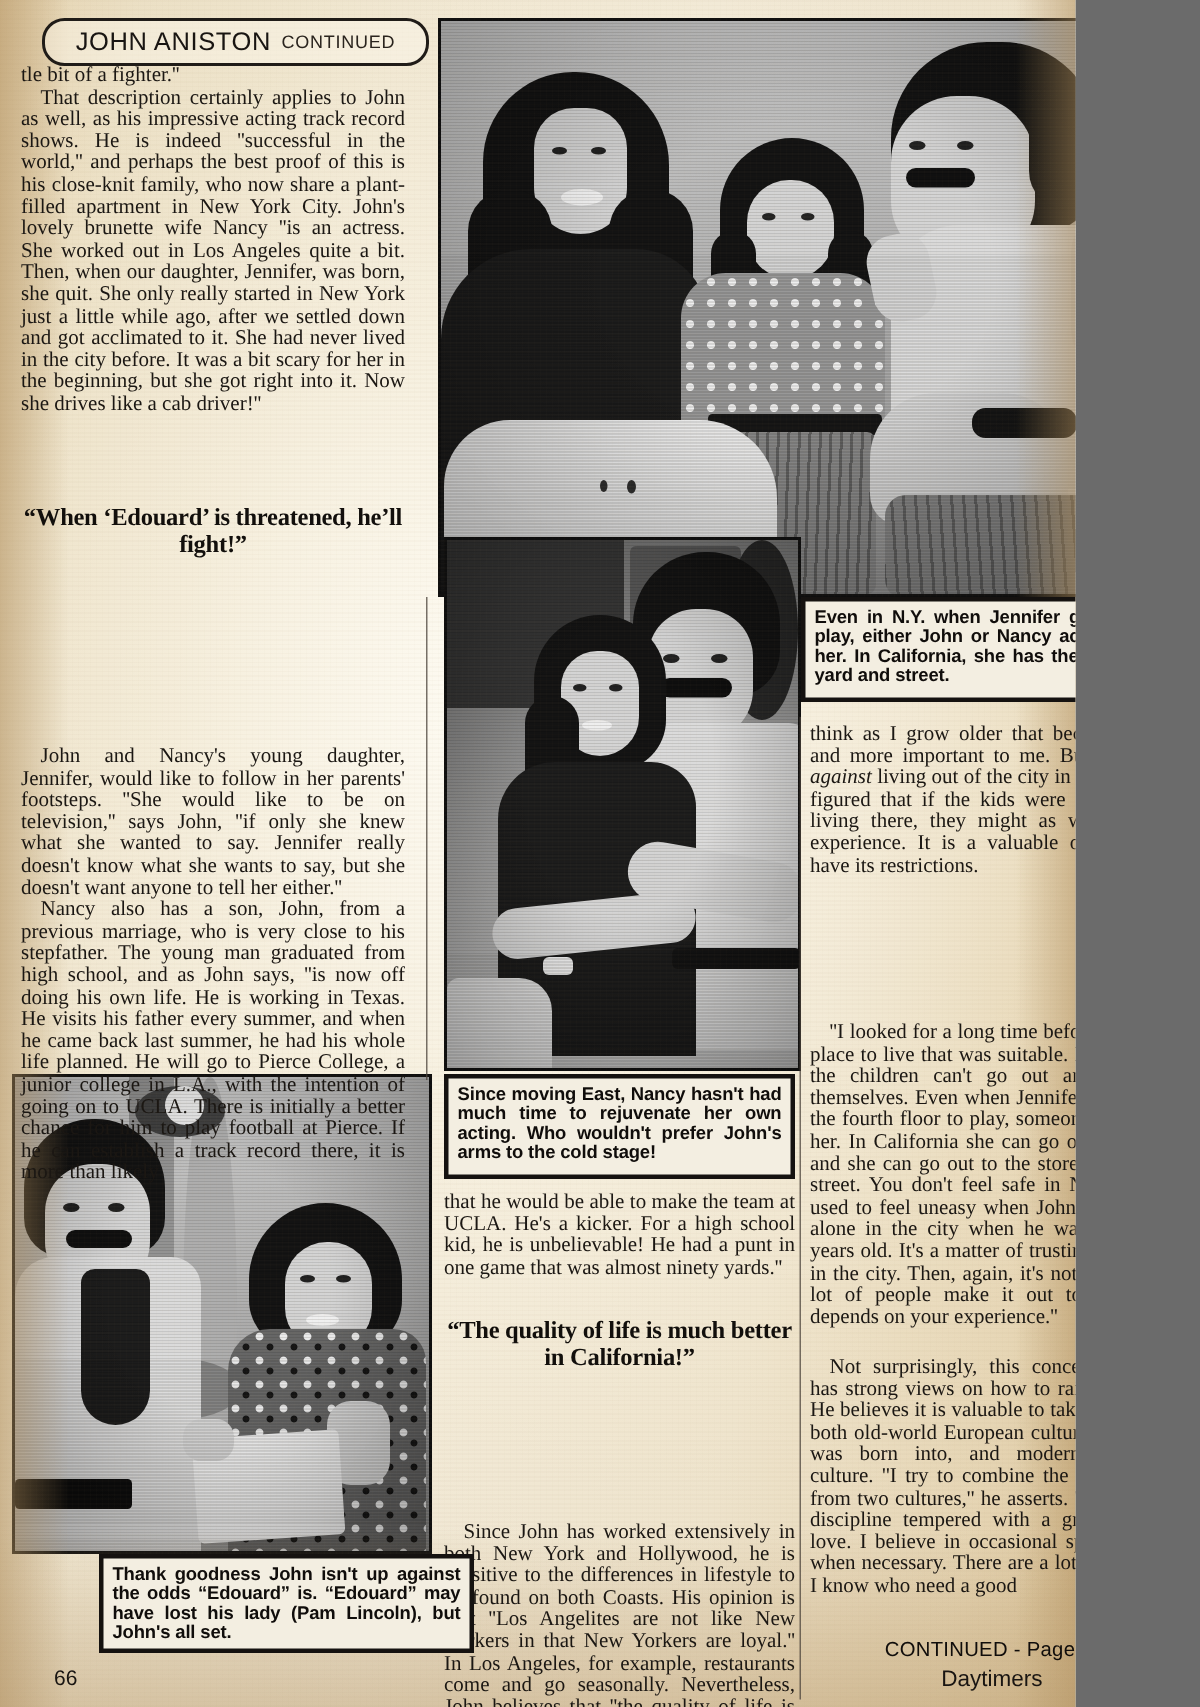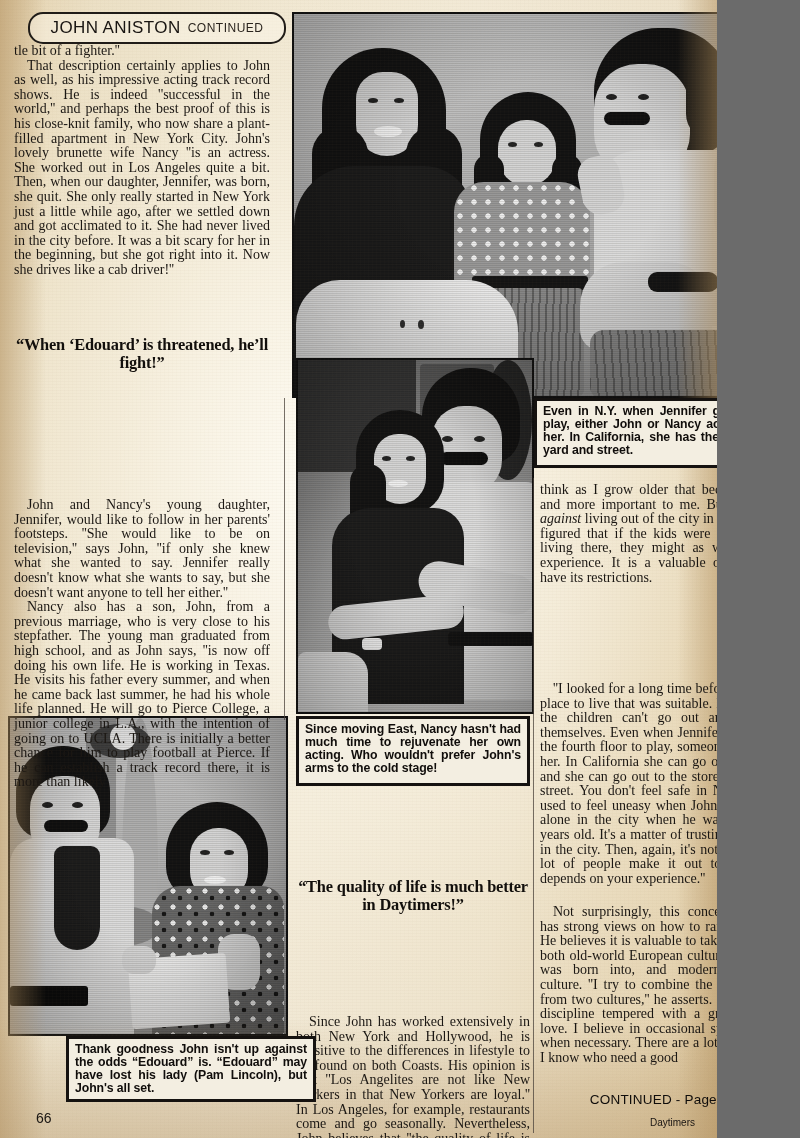--- a/index.html
+++ b/index.html
@@ -163,21 +163,21 @@
     position: absolute;
     left: 36px; bottom: 12px;
     font-family: "Liberation Sans", sans-serif;
     font-size: 14px;
     color: #191512;
   }
   .masthead {
     position: absolute;
     right: 22px; bottom: 10px;
     font-family: "Liberation Sans", sans-serif;
-    font-size: 10px;
+    font-size: 15px;
     color: #191512;
   }
   .continued-line {
     position: absolute;
     left: 540px; top: 1092px; width: 246px;
     text-align: center;
     font-family: "Liberation Sans", sans-serif;
     font-size: 13.5px;
     letter-spacing: .2px;
     color: #100d0b;
@@ -349,21 +349,24 @@
   <div class="col col1">
     <p class="noindent">tle bit of a fighter.''</p>
     <p>That description certainly applies to John as well, as his impressive acting track record shows. He is indeed ''successful in the world,'' and perhaps the best proof of this is his close-knit family, who now share a plant-filled apartment in New York City. John's lovely brunette wife Nancy ''is an actress. She worked out in Los Angeles quite a bit. Then, when our daughter, Jennifer, was born, she quit. She only really started in New York just a little while ago, after we settled down and got acclimated to it. She had never lived in the city before. It was a bit scary for her in the beginning, but she got right into it. Now she drives like a cab driver!''</p>
   </div>
   <div class="subhead sub-col1">“When ‘Edouard’ is threatened, he’ll fight!”</div>
   <div class="col col1b">
     <p>John and Nancy's young daughter, Jennifer, would like to follow in her parents' footsteps. ''She would like to be on television,'' says John, ''if only she knew what she wanted to say. Jennifer really doesn't know what she wants to say, but she doesn't want anyone to tell her either.''</p>
     <p>Nancy also has a son, John, from a previous marriage, who is very close to his stepfather. The young man graduated from high school, and as John says, ''is now off doing his own life. He is working in Texas. He visits his father every summer, and when he came back last summer, he had his whole life planned. He will go to Pierce College, a junior college in L.A., with the intention of going on to UCLA. There is initially a better chance for him to play football at Pierce. If he can establish a track record there, it is more than likely</p>
   </div>
 
-  <div class="subhead sub-col2">“The quality of life is much better in Daytimers!”</div>
+  <div class="col col2">
+    <p class="noindent">that he would be able to make the team at UCLA. He's a kicker. For a high school kid, he is unbelievable! He had a punt in one game that was almost ninety yards.''</p>
+  </div>
+  <div class="subhead sub-col2">“The quality of life is much better in California!”</div>
   <div class="col col2b">
     <p>Since John has worked extensively in both New York and Hollywood, he is sensitive to the differences in lifestyle to be found on both Coasts. His opinion is that ''Los Angelites are not like New Yorkers in that New Yorkers are loyal.'' In Los Angeles, for example, restaurants come and go seasonally. Nevertheless, John believes that ''the quality of life is much better in California than it is in New York. I</p>
   </div>
 
   <div class="col col3">
     <p class="noindent"><span>think as I grow older that becomes more and more important to me. But I did opt </span><em>against</em><span> living out of the city in New York. I figured that if the kids were going to be living there, they might as well get the experience. It is a valuable one. It does have its restrictions.</span></p>
   </div>
   <div class="col col3b">
     <p>''I looked for a long time before I found a place to live that was suitable. It's nice, but the children can't go out and play by themselves. Even when Jennifer goes up to the fourth floor to play, someone goes with her. In California she can go out and play, and she can go out to the stores across the street. You don't feel safe in New York. I used to feel uneasy when Johnny went out alone in the city when he was seventeen years old. It's a matter of trusting your kids in the city. Then, again, it's not as bad as a lot of people make it out to be. It all depends on your experience.''</p>
   </div>

